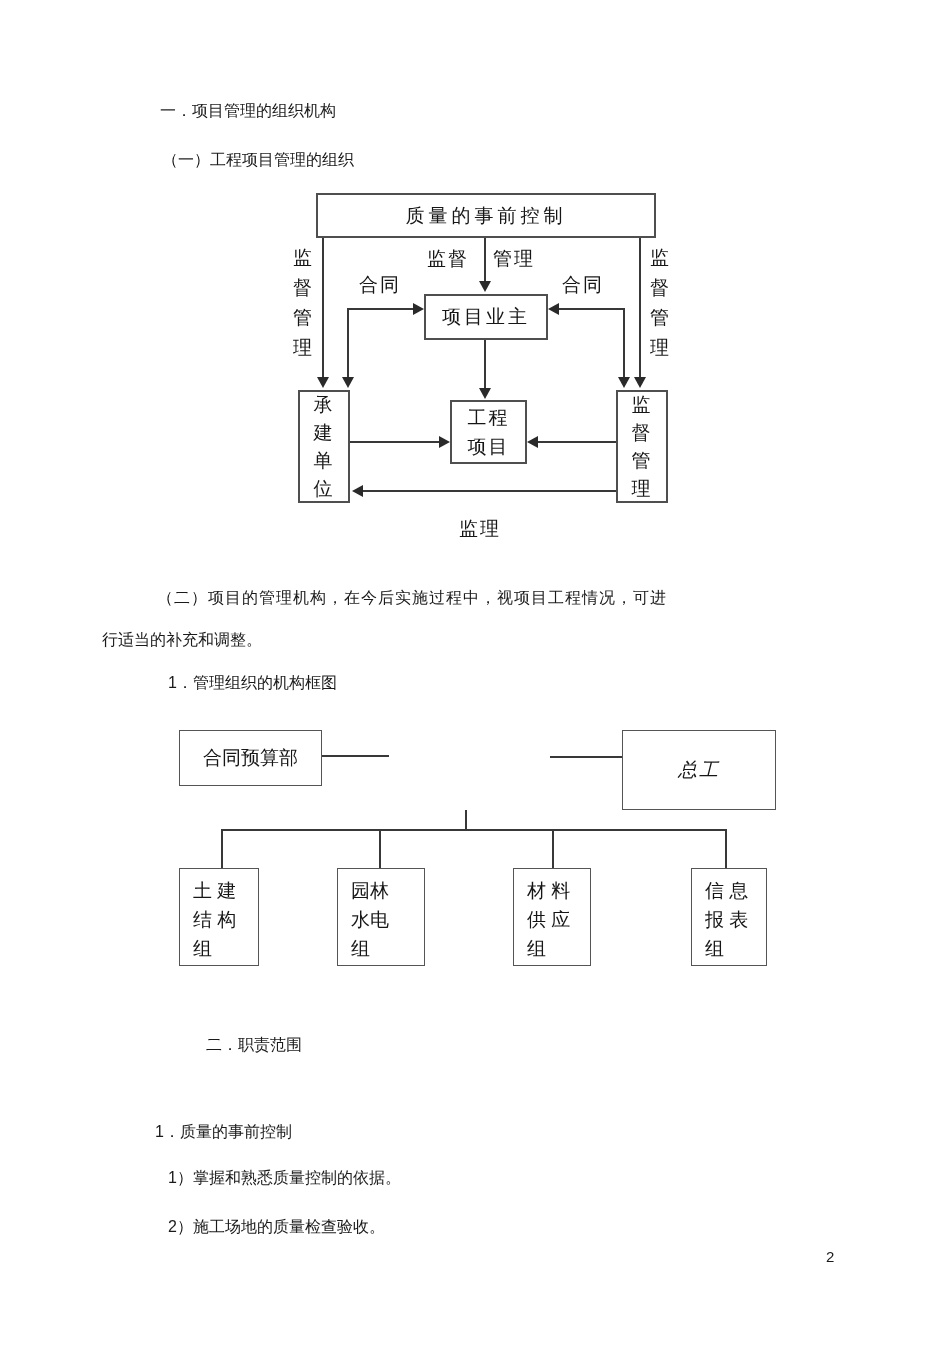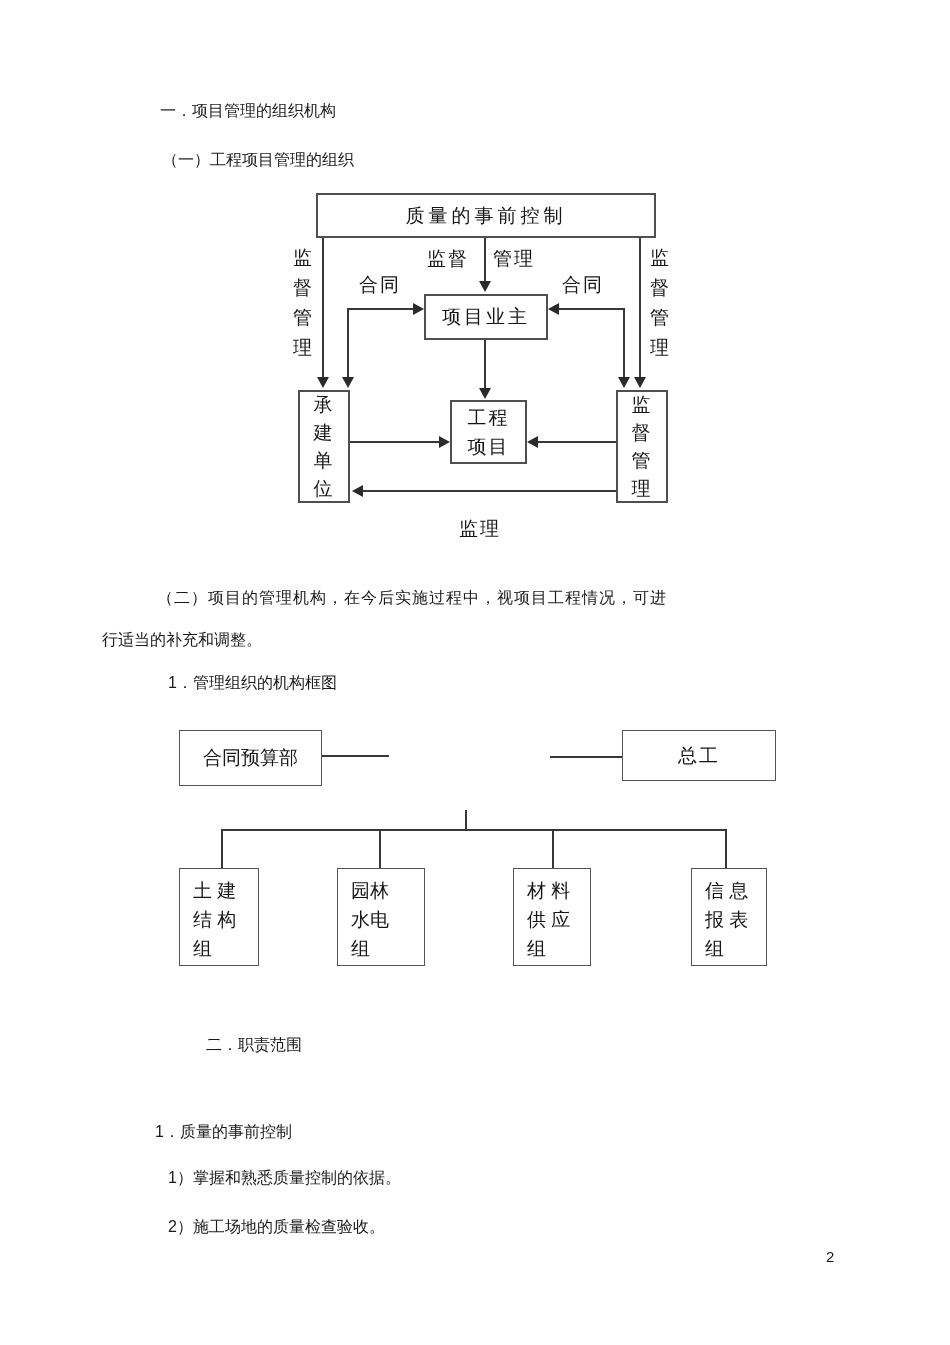--- a/index.html
+++ b/index.html
@@ -103,21 +103,21 @@
 
   <div class="dlabel" style="left:459px;top:518px;letter-spacing:2px;">监理</div>
 
   <div class="txt" style="left:157px;top:586px;letter-spacing:1px;">（二）项目的管理机构，在今后实施过程中，视项目工程情况，可进</div>
   <div class="txt" style="left:102px;top:628px;">行适当的补充和调整。</div>
   <div class="txt" style="left:168px;top:671px;">1．管理组织的机构框图</div>
 
 
   <div class="box box2" style="left:179px;top:730px;width:143px;height:56px;">合同预算部</div>
 
-  <div class="box box2" style="left:622px;top:730px;width:154px;height:51px;letter-spacing:2px;">总工</div>
+  <div class="box box2" style="left:622px;top:730px;width:154px;height:80px;letter-spacing:2px;font-style:italic;">总工</div>
 
   <div class="hline" style="left:322px;top:755px;width:67px;"></div>
   <div class="hline" style="left:550px;top:756px;width:72px;"></div>
 
   <div class="vline" style="left:465px;top:810px;height:20px;"></div>
   <div class="hline" style="left:221px;top:829px;width:506px;"></div>
   <div class="vline" style="left:221px;top:829px;height:39px;"></div>
   <div class="vline" style="left:379px;top:829px;height:39px;"></div>
   <div class="vline" style="left:552px;top:829px;height:39px;"></div>
   <div class="vline" style="left:725px;top:829px;height:39px;"></div>

